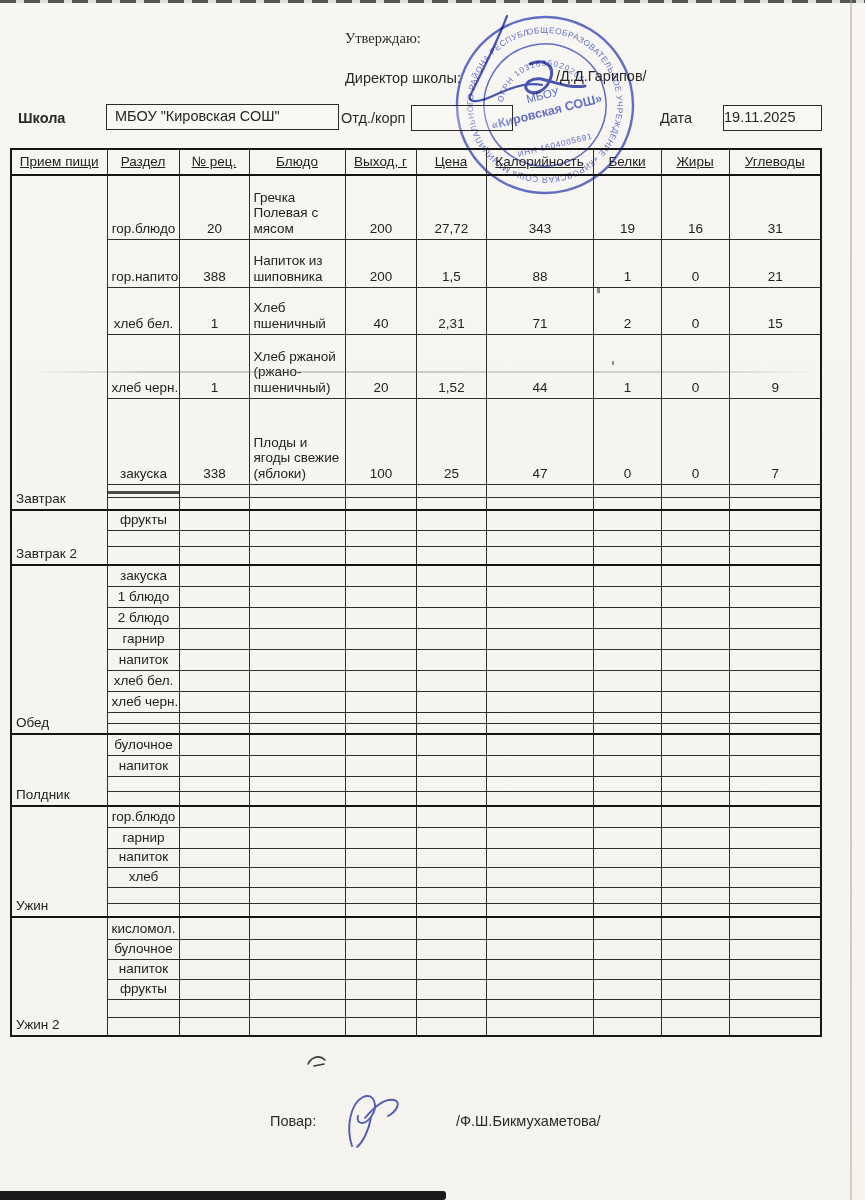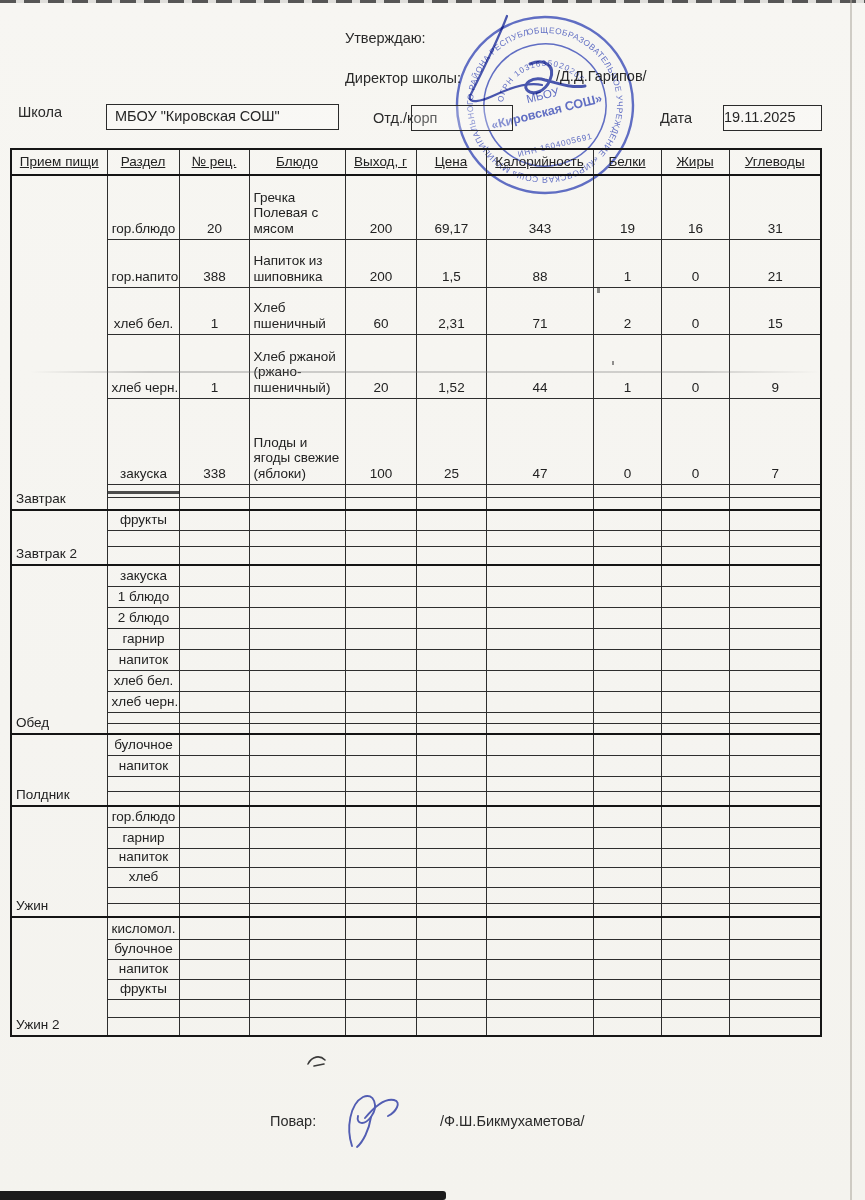--- a/index.html
+++ b/index.html
@@ -38,21 +38,21 @@
   .pen-mark{position:absolute;left:300px;top:1048px;}
 </style>
 </head>
 <body>
 
 <div id="page">
 
   <div class="top-strip"></div>
   <div class="right-edge"></div>
 
-  <div class="lbl" style="left:345px;top:30px;">Утверждаю:</div>
+  <div class="lbl" style="left:345px;top:30px;font-family:Liberation Serif, serif;">Утверждаю:</div>
   <div class="lbl" style="left:345px;top:70px;">Директор школы:</div>
   <div class="lbl" style="left:556px;top:68px;">/Д.Д.Гарипов/</div>
 
   <svg class="stamp" width="184" height="190" viewBox="0 0 184 190">
     <g transform="rotate(-14 92 93)" fill="none" stroke="#3c4ec2">
       <circle cx="92" cy="93" r="88" stroke-width="2.4"></circle>
       <circle cx="92" cy="93" r="61" stroke-width="1.5"></circle>
       <defs>
         <path id="ringPath" d="M 92,21 a 72,72 0 1,1 -0.1,0"></path>
         <path id="ogrnPath" d="M 48,98 a 44,44 0 0,1 88,0"></path>
@@ -70,25 +70,25 @@
   </svg>
 
   <svg class="sig-director" width="200" height="110" viewBox="0 0 200 110">
     <g fill="none" stroke="#3847b0" stroke-linecap="round" opacity="0.9">
       <path d="M 67 8 C 58 32, 43 62, 30 88" stroke-width="2.2"></path>
       <path d="M 30 88 C 28 96, 40 94, 55 87 C 72 79, 88 74, 102 77" stroke-width="2.2"></path>
       <path d="M 90 56 C 105 50, 116 58, 110 72 C 105 84, 93 88, 87 82 C 82 76, 92 68, 105 72 C 120 76, 132 80, 145 78" stroke-width="3"></path>
     </g>
   </svg>
 
-  <div class="lbl" style="left:18px;top:104px;">Школа</div>
+  <div class="lbl" style="left:18px;top:110px;font-weight:bold;">Школа</div>
   <div class="box" style="left:106px;top:104px;width:231px;height:24px;">
     <span>МБОУ "Кировская СОШ"</span>
   </div>
-  <div class="lbl" style="left:341px;top:110px;margin-left:32px;">Отд./корп</div>
+  <div class="lbl" style="left:341px;top:110px;">Отд./корп</div>
   <div class="box" style="left:411px;top:105px;width:100px;height:24px;">
     <span></span>
   </div>
   <div class="lbl" style="left:660px;top:110px;">Дата</div>
   <div class="box" style="left:723px;top:105px;width:97px;height:24px;text-align:left;">
     <span style="padding-left:0;">19.11.2025</span>
   </div>
 
   <table class="menu">
     <colgroup>
@@ -117,42 +117,42 @@
           <th>Углеводы</th>
         </tr>
       </thead>
     <tbody>
         <tr class="sec-start" style="height: 64px;">
           <td rowspan="7" class="c-meal" style="padding-top: 42px;">Завтрак</td>
           <td class="c-razdel">гор.блюдо</td>
           <td class="c-num">20</td>
           <td class="c-dish">Гречка Полевая с мясом</td>
           <td class="c-num">200</td>
-          <td class="c-num">69,17</td>
+          <td class="c-num">27,72</td>
           <td class="c-num">343</td>
           <td class="c-num">19</td>
           <td class="c-num">16</td>
           <td class="c-num">31</td>
         </tr>
         <tr style="height: 48px;">
           <td class="c-razdel">гор.напиток</td>
           <td class="c-num">388</td>
           <td class="c-dish">Напиток из шиповника</td>
           <td class="c-num">200</td>
           <td class="c-num">1,5</td>
           <td class="c-num">88</td>
           <td class="c-num">1</td>
           <td class="c-num">0</td>
           <td class="c-num">21</td>
         </tr>
         <tr style="height: 47px;">
           <td class="c-razdel">хлеб бел.</td>
           <td class="c-num">1</td>
           <td class="c-dish">Хлеб пшеничный</td>
-          <td class="c-num">60</td>
+          <td class="c-num">40</td>
           <td class="c-num">2,31</td>
           <td class="c-num">71</td>
           <td class="c-num">2</td>
           <td class="c-num">0</td>
           <td class="c-num">15</td>
         </tr>
         <tr style="height: 64px;">
           <td class="c-razdel">хлеб черн.</td>
           <td class="c-num">1</td>
           <td class="c-dish">Хлеб ржаной (ржано-пшеничный)</td>
@@ -525,16 +525,16 @@
   </svg>
 
   <div class="lbl" style="left:270px;top:1113px;">Повар:</div>
   <svg class="sig-cook" width="80" height="65" viewBox="0 0 80 65">
     <g fill="none" stroke="#4350b8" stroke-width="1.9" stroke-linecap="round" opacity="0.9">
       <path d="M 17 58 C 11 40, 15 16, 28 9 C 39 4, 44 18, 36 29 C 29 38, 21 36, 23 28"></path>
       <path d="M 30 30 C 40 18, 50 10, 59 12 C 67 14, 61 24, 53 28"></path>
       <path d="M 36 29 C 34 42, 28 54, 22 59"></path>
     </g>
   </svg>
-  <div class="lbl" style="left:440px;top:1113px;">/Ф.Ш.Бикмухаметова/</div>
+  <div class="lbl" style="left:456px;top:1113px;">/Ф.Ш.Бикмухаметова/</div>
 
   <div class="bottom-strip"></div>
 </div>
 
 </body></html>

